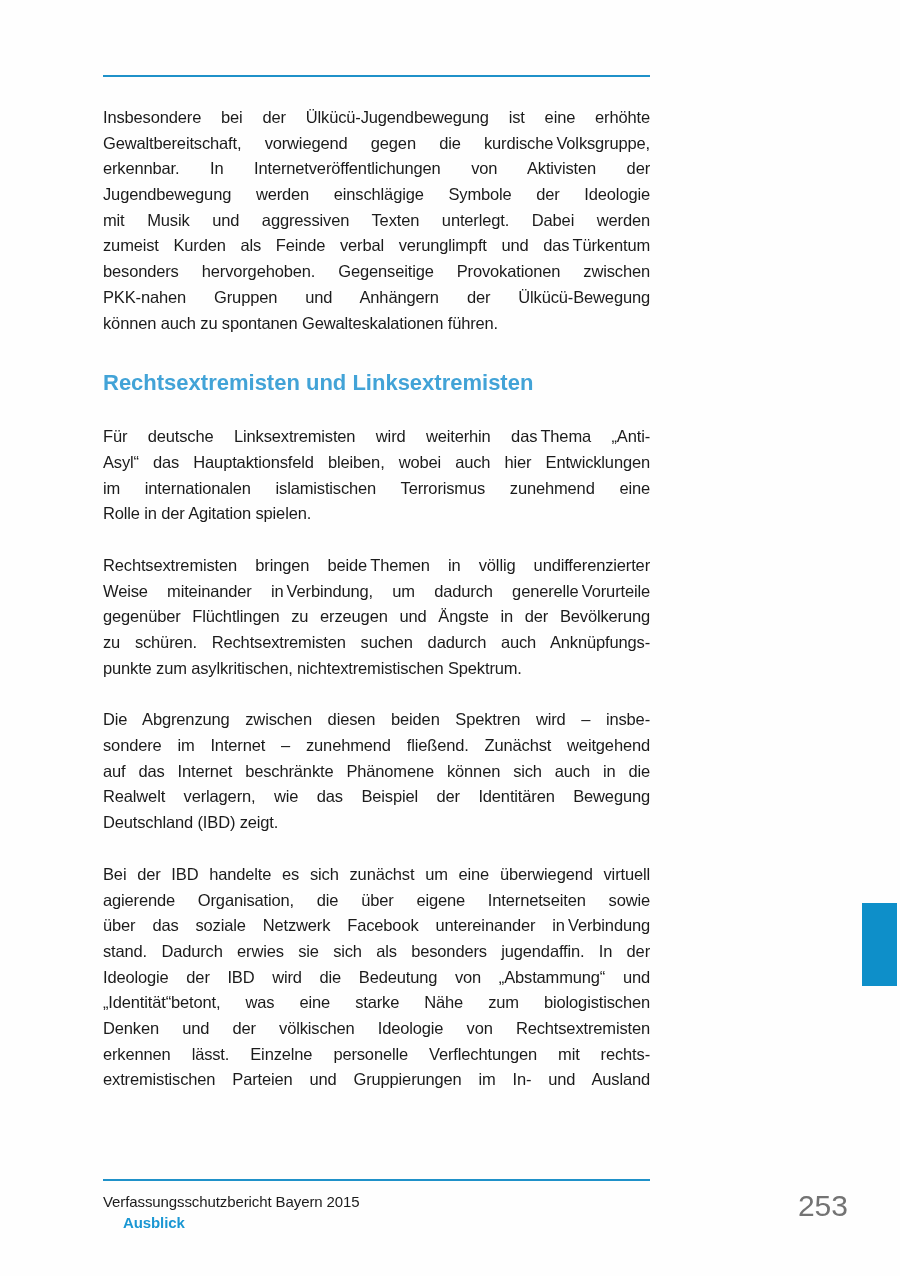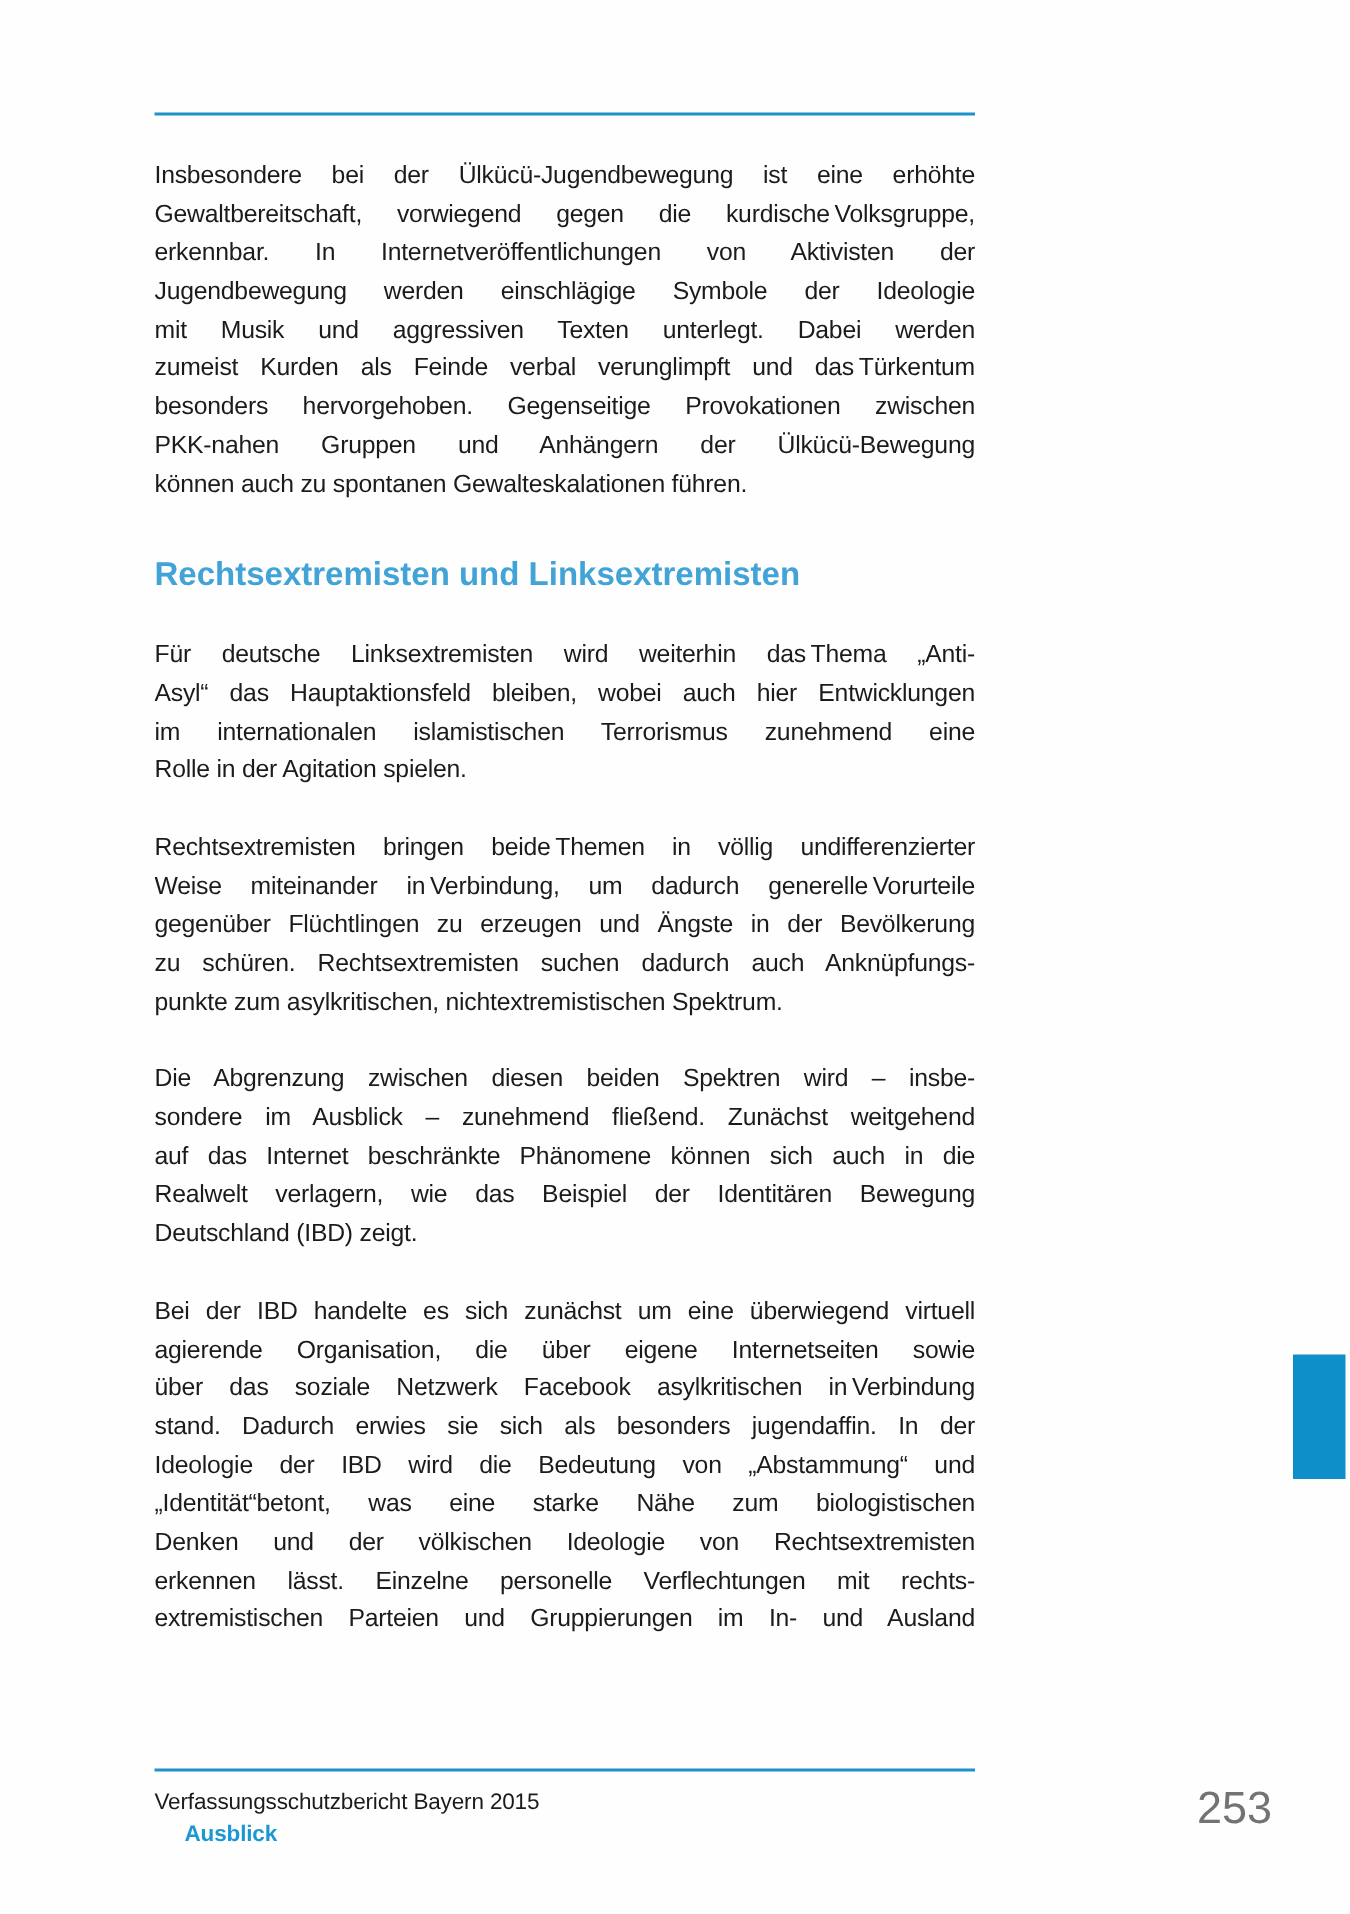--- a/index.html
+++ b/index.html
@@ -91,29 +91,29 @@
       </div>
       <div class="paragraph">
         <div class="line">Rechtsextremisten bringen beide Themen in völlig undifferenzierter</div>
         <div class="line">Weise miteinander in Verbindung, um dadurch generelle Vorurteile</div>
         <div class="line">gegenüber Flüchtlingen zu erzeugen und Ängste in der Bevölkerung</div>
         <div class="line">zu schüren. Rechtsextremisten suchen dadurch auch Anknüpfungs-</div>
         <div class="line last">punkte zum asylkritischen, nichtextremistischen Spektrum.</div>
       </div>
       <div class="paragraph">
         <div class="line">Die Abgrenzung zwischen diesen beiden Spektren wird – insbe-</div>
-        <div class="line">sondere im Ausblick – zunehmend fließend. Zunächst weitgehend</div>
+        <div class="line">sondere im Internet – zunehmend fließend. Zunächst weitgehend</div>
         <div class="line">auf das Internet beschränkte Phänomene können sich auch in die</div>
         <div class="line">Realwelt verlagern, wie das Beispiel der Identitären Bewegung</div>
         <div class="line last">Deutschland (IBD) zeigt.</div>
       </div>
       <div class="paragraph">
         <div class="line">Bei der IBD handelte es sich zunächst um eine überwiegend virtuell</div>
         <div class="line">agierende Organisation, die über eigene Internetseiten sowie</div>
-        <div class="line">über das soziale Netzwerk Facebook asylkritischen in Verbindung</div>
+        <div class="line">über das soziale Netzwerk Facebook untereinander in Verbindung</div>
         <div class="line">stand. Dadurch erwies sie sich als besonders jugendaffin. In der</div>
         <div class="line">Ideologie der IBD wird die Bedeutung von „Abstammung“ und</div>
         <div class="line">„Identität“betont, was eine starke Nähe zum biologistischen</div>
         <div class="line">Denken und der völkischen Ideologie von Rechtsextremisten</div>
         <div class="line">erkennen lässt. Einzelne personelle Verflechtungen mit rechts-</div>
         <div class="line">extremistischen Parteien und Gruppierungen im In- und Ausland</div>
       </div>
     </div>
 
   <div class="side-tab" style="background: rgb(14, 143, 201);"></div>

